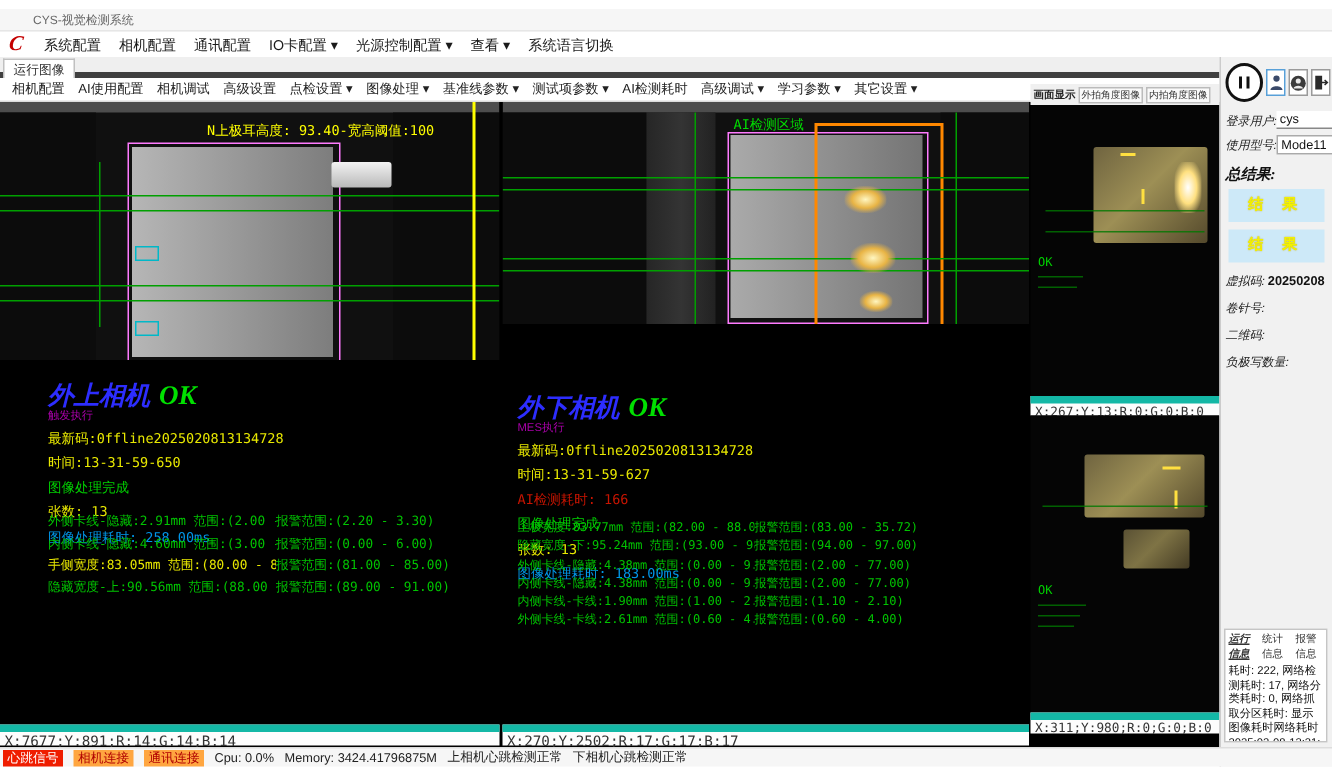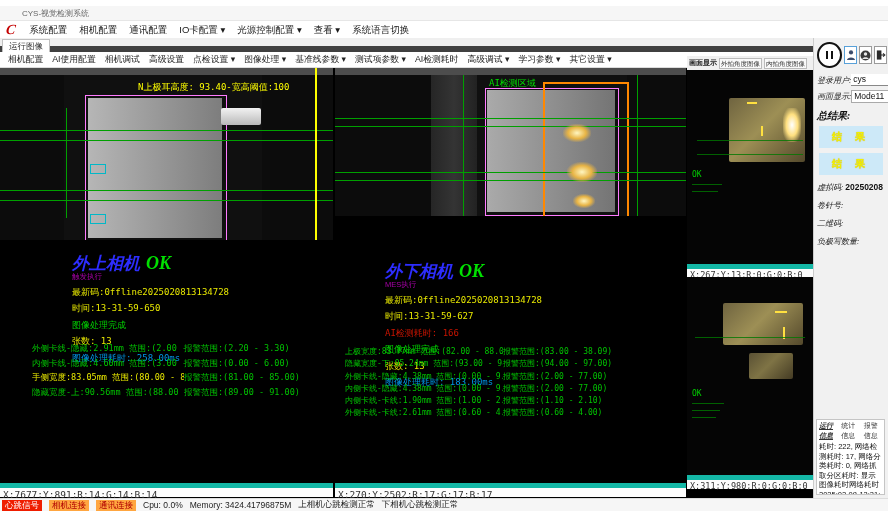--- a/index.html
+++ b/index.html
@@ -10,21 +10,21 @@
   
   .titlebar{top:6px;left:0;width:888px;height:15px;background:#f6f6f6;
             border-bottom:1px solid #e6e6e6;font-size:8px;color:#666;
             line-height:15px;padding-left:22px;box-sizing:border-box;}
   .menubar{top:22px;left:0;width:888px;height:16px;background:#ffffff;
            display:flex;align-items:center;gap:12px;padding-left:6px;box-sizing:border-box;}
   .logo{font-family:"Liberation Serif",serif;font-style:italic;font-weight:bold;
         font-size:14px;color:#c40000;transform:skewX(-8deg);margin-right:2px;}
   .menubar .mi{font-size:9.5px;color:#1a1a1a;white-space:nowrap;cursor:default;}
   .tabstrip{top:38px;left:0;width:813px;height:14px;background:#efefef;
-            border-bottom:6px solid #404040;box-sizing:border-box;}
+            border-bottom:4px solid #404040;box-sizing:border-box;}
   .runtab{position:absolute;left:2px;top:1px;height:13px;background:#ffffff;
           border:1px solid #c0c0c0;border-bottom:none;font-size:8.5px;color:#333;
           line-height:13px;padding:0 6px;}
   .toolbar{top:52px;left:0;width:687px;height:16px;background:#ffffff;
            border-bottom:1px solid #dcdcdc;display:flex;align-items:center;gap:9px;
            padding-left:8px;box-sizing:border-box;}
   .toolbar .ti{font-size:8.8px;color:#222;white-space:nowrap;cursor:default;}
 
   
   .main{top:68px;left:0;width:813px;height:430px;background:#000;}
@@ -58,21 +58,21 @@
   .darkblock{position:absolute;background:#0c0c0c;}
   .pillar{position:absolute;background:linear-gradient(90deg,#262626,#343434,#222);}
   .spot{position:absolute;background:radial-gradient(ellipse at center,
         #fff6c0 0%,#e8b445 45%,rgba(0,0,0,0) 75%);}
   .cyantick{position:absolute;border:1px solid #00b8c8;width:14px;height:8px;}
   .ovlabel{position:absolute;font-family:"DejaVu Sans Mono",monospace;
            font-size:9px;color:#ffff00;white-space:nowrap;}
   .ovlabel.green{color:#00dd00;}
 
   
-  .results{position:absolute;margin-left:40px;}
+  .results{position:absolute;}
   .cam1 .results{left:32px;top:184px;right:4px;}
   .cam2 .results{left:10px;top:192px;right:4px;}
   .rtitle{display:flex;align-items:baseline;}
   .rtitle .cname{font-family:"Liberation Serif",serif;font-style:italic;font-weight:bold;
                  font-size:17px;color:#2d2dff;}
   .rtitle .okv{font-family:"Liberation Serif",serif;font-style:italic;font-weight:bold;
                font-size:18px;color:#00e000;margin-left:6px;}
   .rsub{font-size:7.5px;color:#aa00aa;margin-top:-3px;}
   .rline{font-family:"DejaVu Sans Mono",monospace;font-size:9px;margin-top:3.5px;
          white-space:nowrap;}
@@ -268,21 +268,21 @@
     <div class="rline yel">时间:13-31-59-627</div>
     <div class="rline red">AI检测耗时: 166</div>
     <div class="rline grn">图像处理完成</div>
     <div class="rline yel">张数: 13</div>
     <div class="rline cyn">图像处理耗时: 183.00ms</div>
   </div>
 
   <div class="rows">
     <div class="mrow">
       <span class="l">上极宽度:83.77mm 范围:(82.00 - 88.00)</span>
-      <span class="r">报警范围:(83.00 - 38.09)</span>
+      <span class="r">报警范围:(83.00 - 35.72)</span>
     </div>
     <div class="mrow">
       <span class="l">隐藏宽度-下:95.24mm 范围:(93.00 - 98.00)</span>
       <span class="r">报警范围:(94.00 - 97.00)</span>
     </div>
     <div class="mrow">
       <span class="l">外侧卡线-隐藏:4.38mm 范围:(0.00 - 9.00)</span>
       <span class="r">报警范围:(2.00 - 77.00)</span>
     </div>
     <div class="mrow">
@@ -359,21 +359,21 @@
         <path d="M6.5 6 h4 M8.8 4.2 L10.8 6 L8.8 7.8" stroke="#2a2a2a" stroke-width="1.1" fill="none"></path>
       </svg>
     </div>
   </div>
 
   <div class="srow">
     <span>登录用户:</span>
     <span class="val u">cys</span>
   </div>
   <div class="srow">
-    <span>画面显示:</span>
+    <span>使用型号:</span>
     <span class="val b">Mode11</span>
   </div>
 
   <div class="totlabel">总结果:</div>
   <div class="bigres">结 果</div>
   <div class="bigres" style="margin-top:5px;">结 果</div>
 
   <div class="field">
     <span>虚拟码:</span><b>20250208</b>
   </div>

